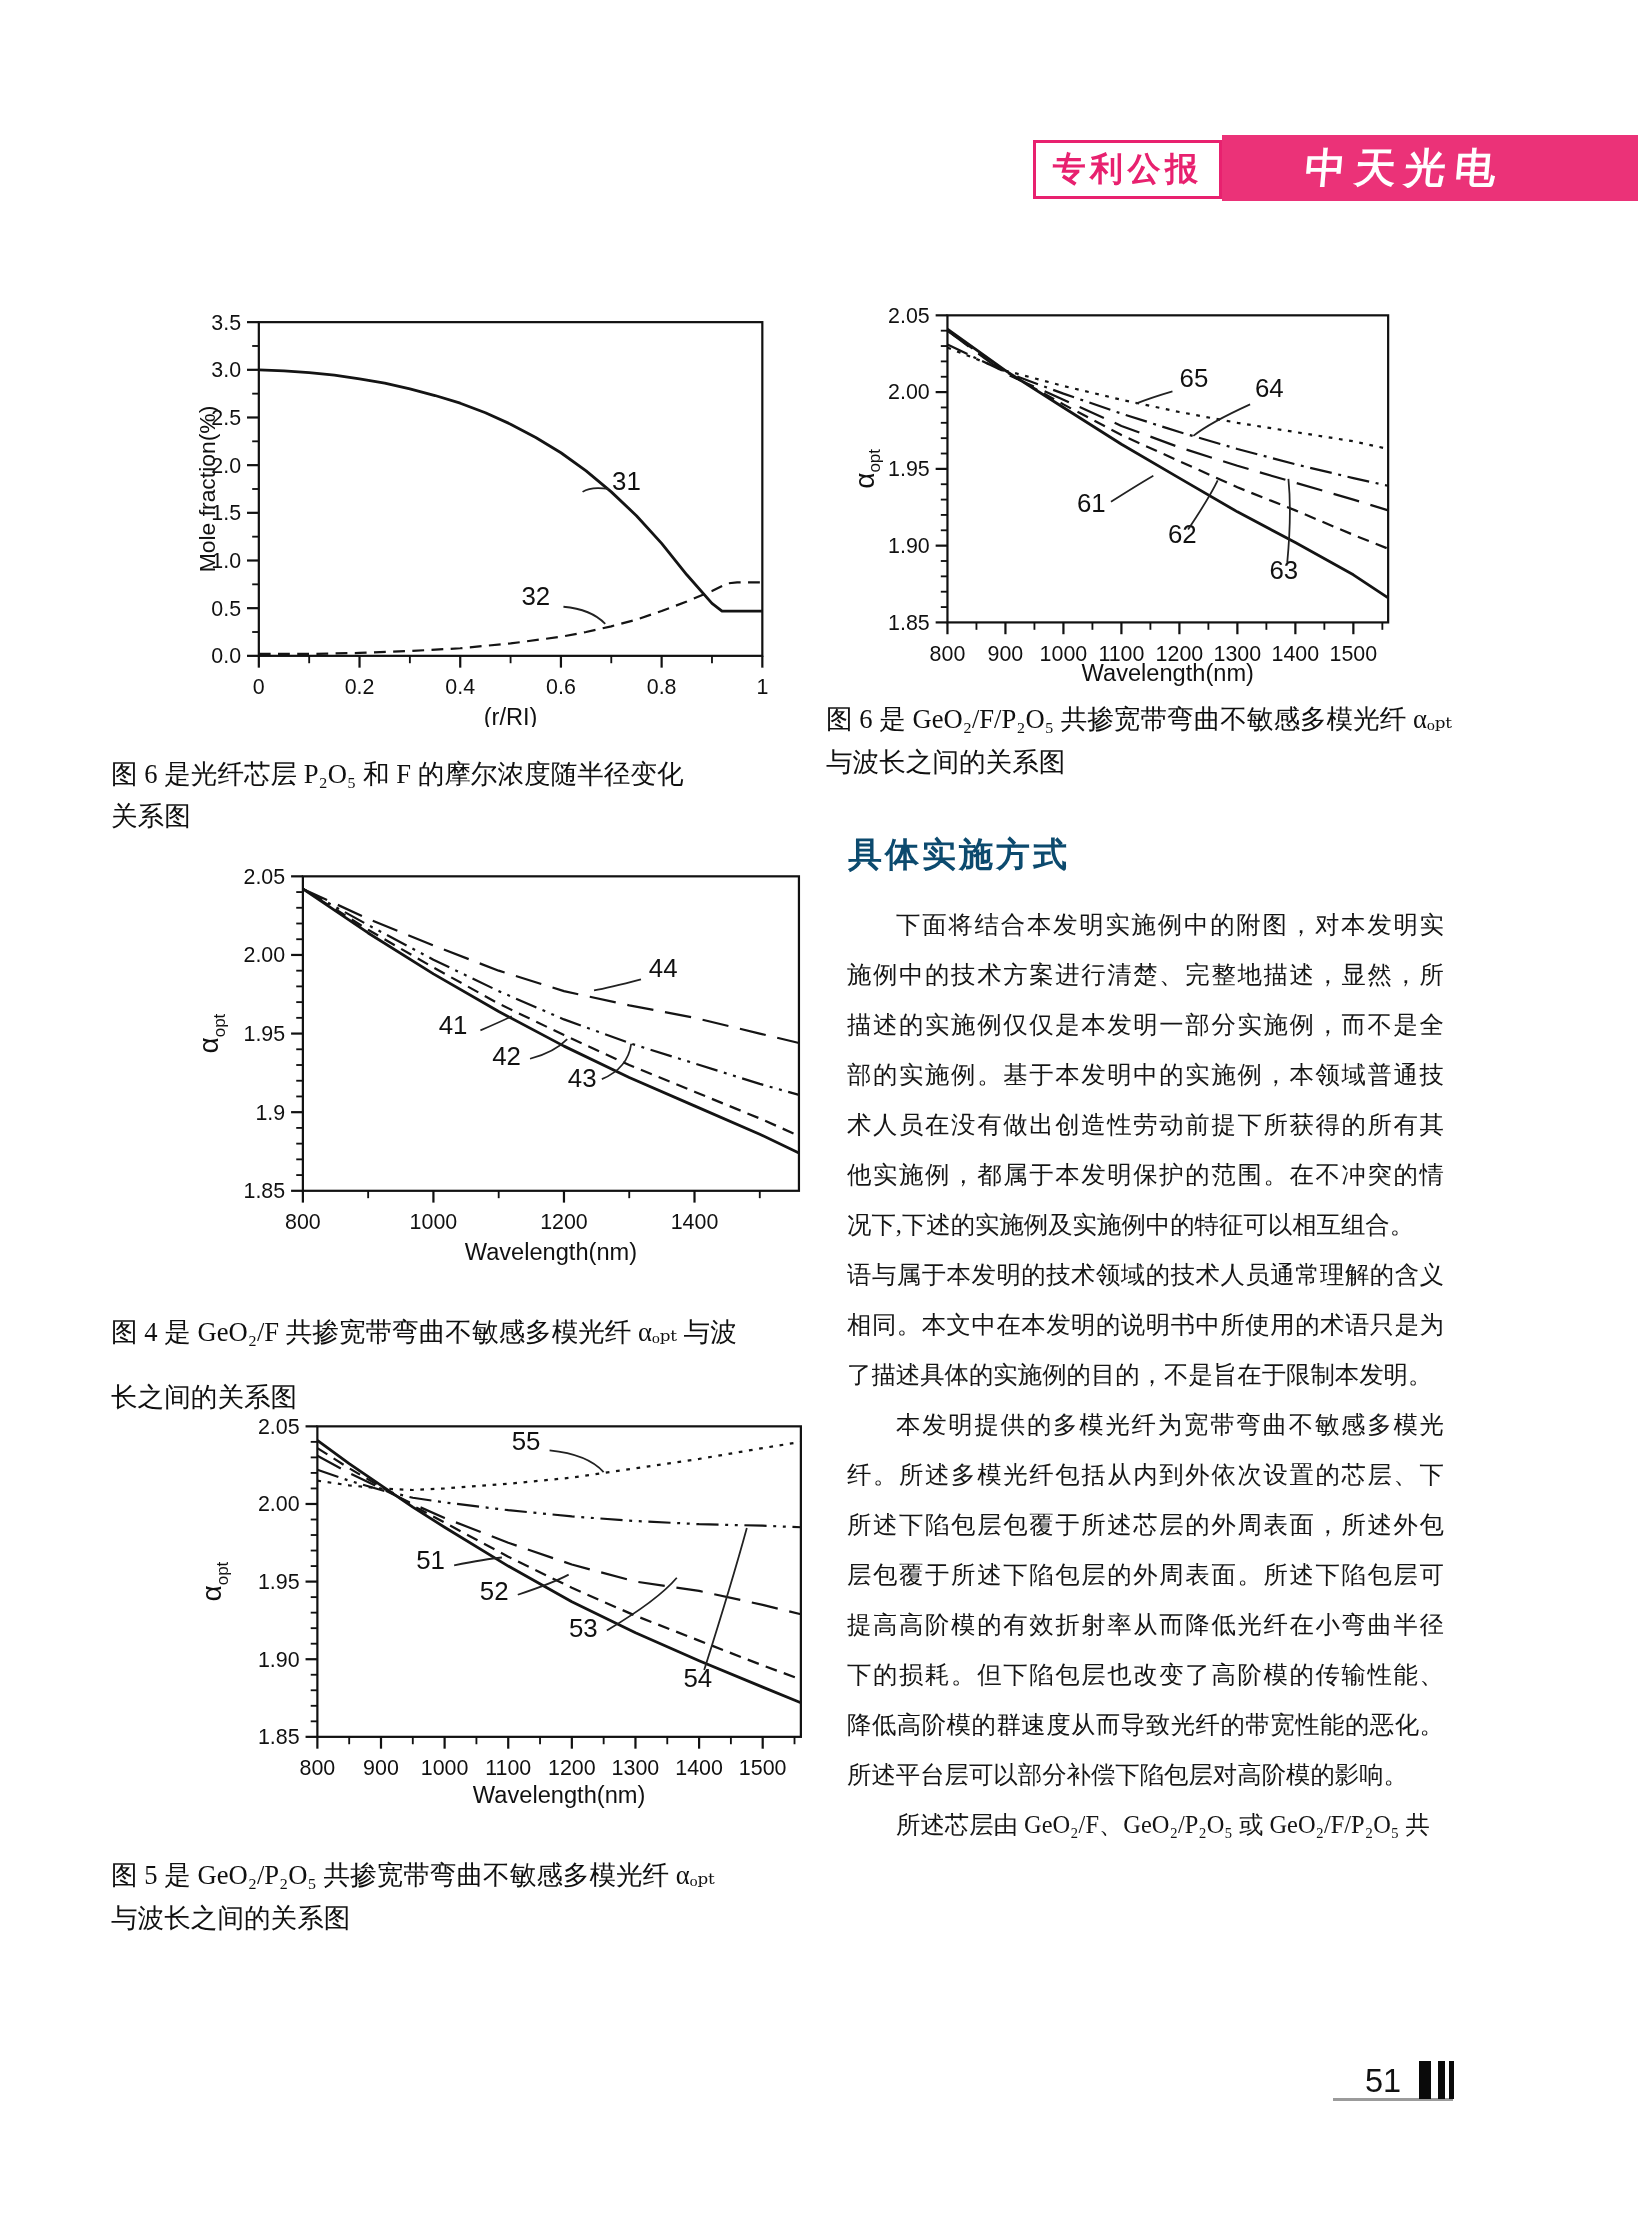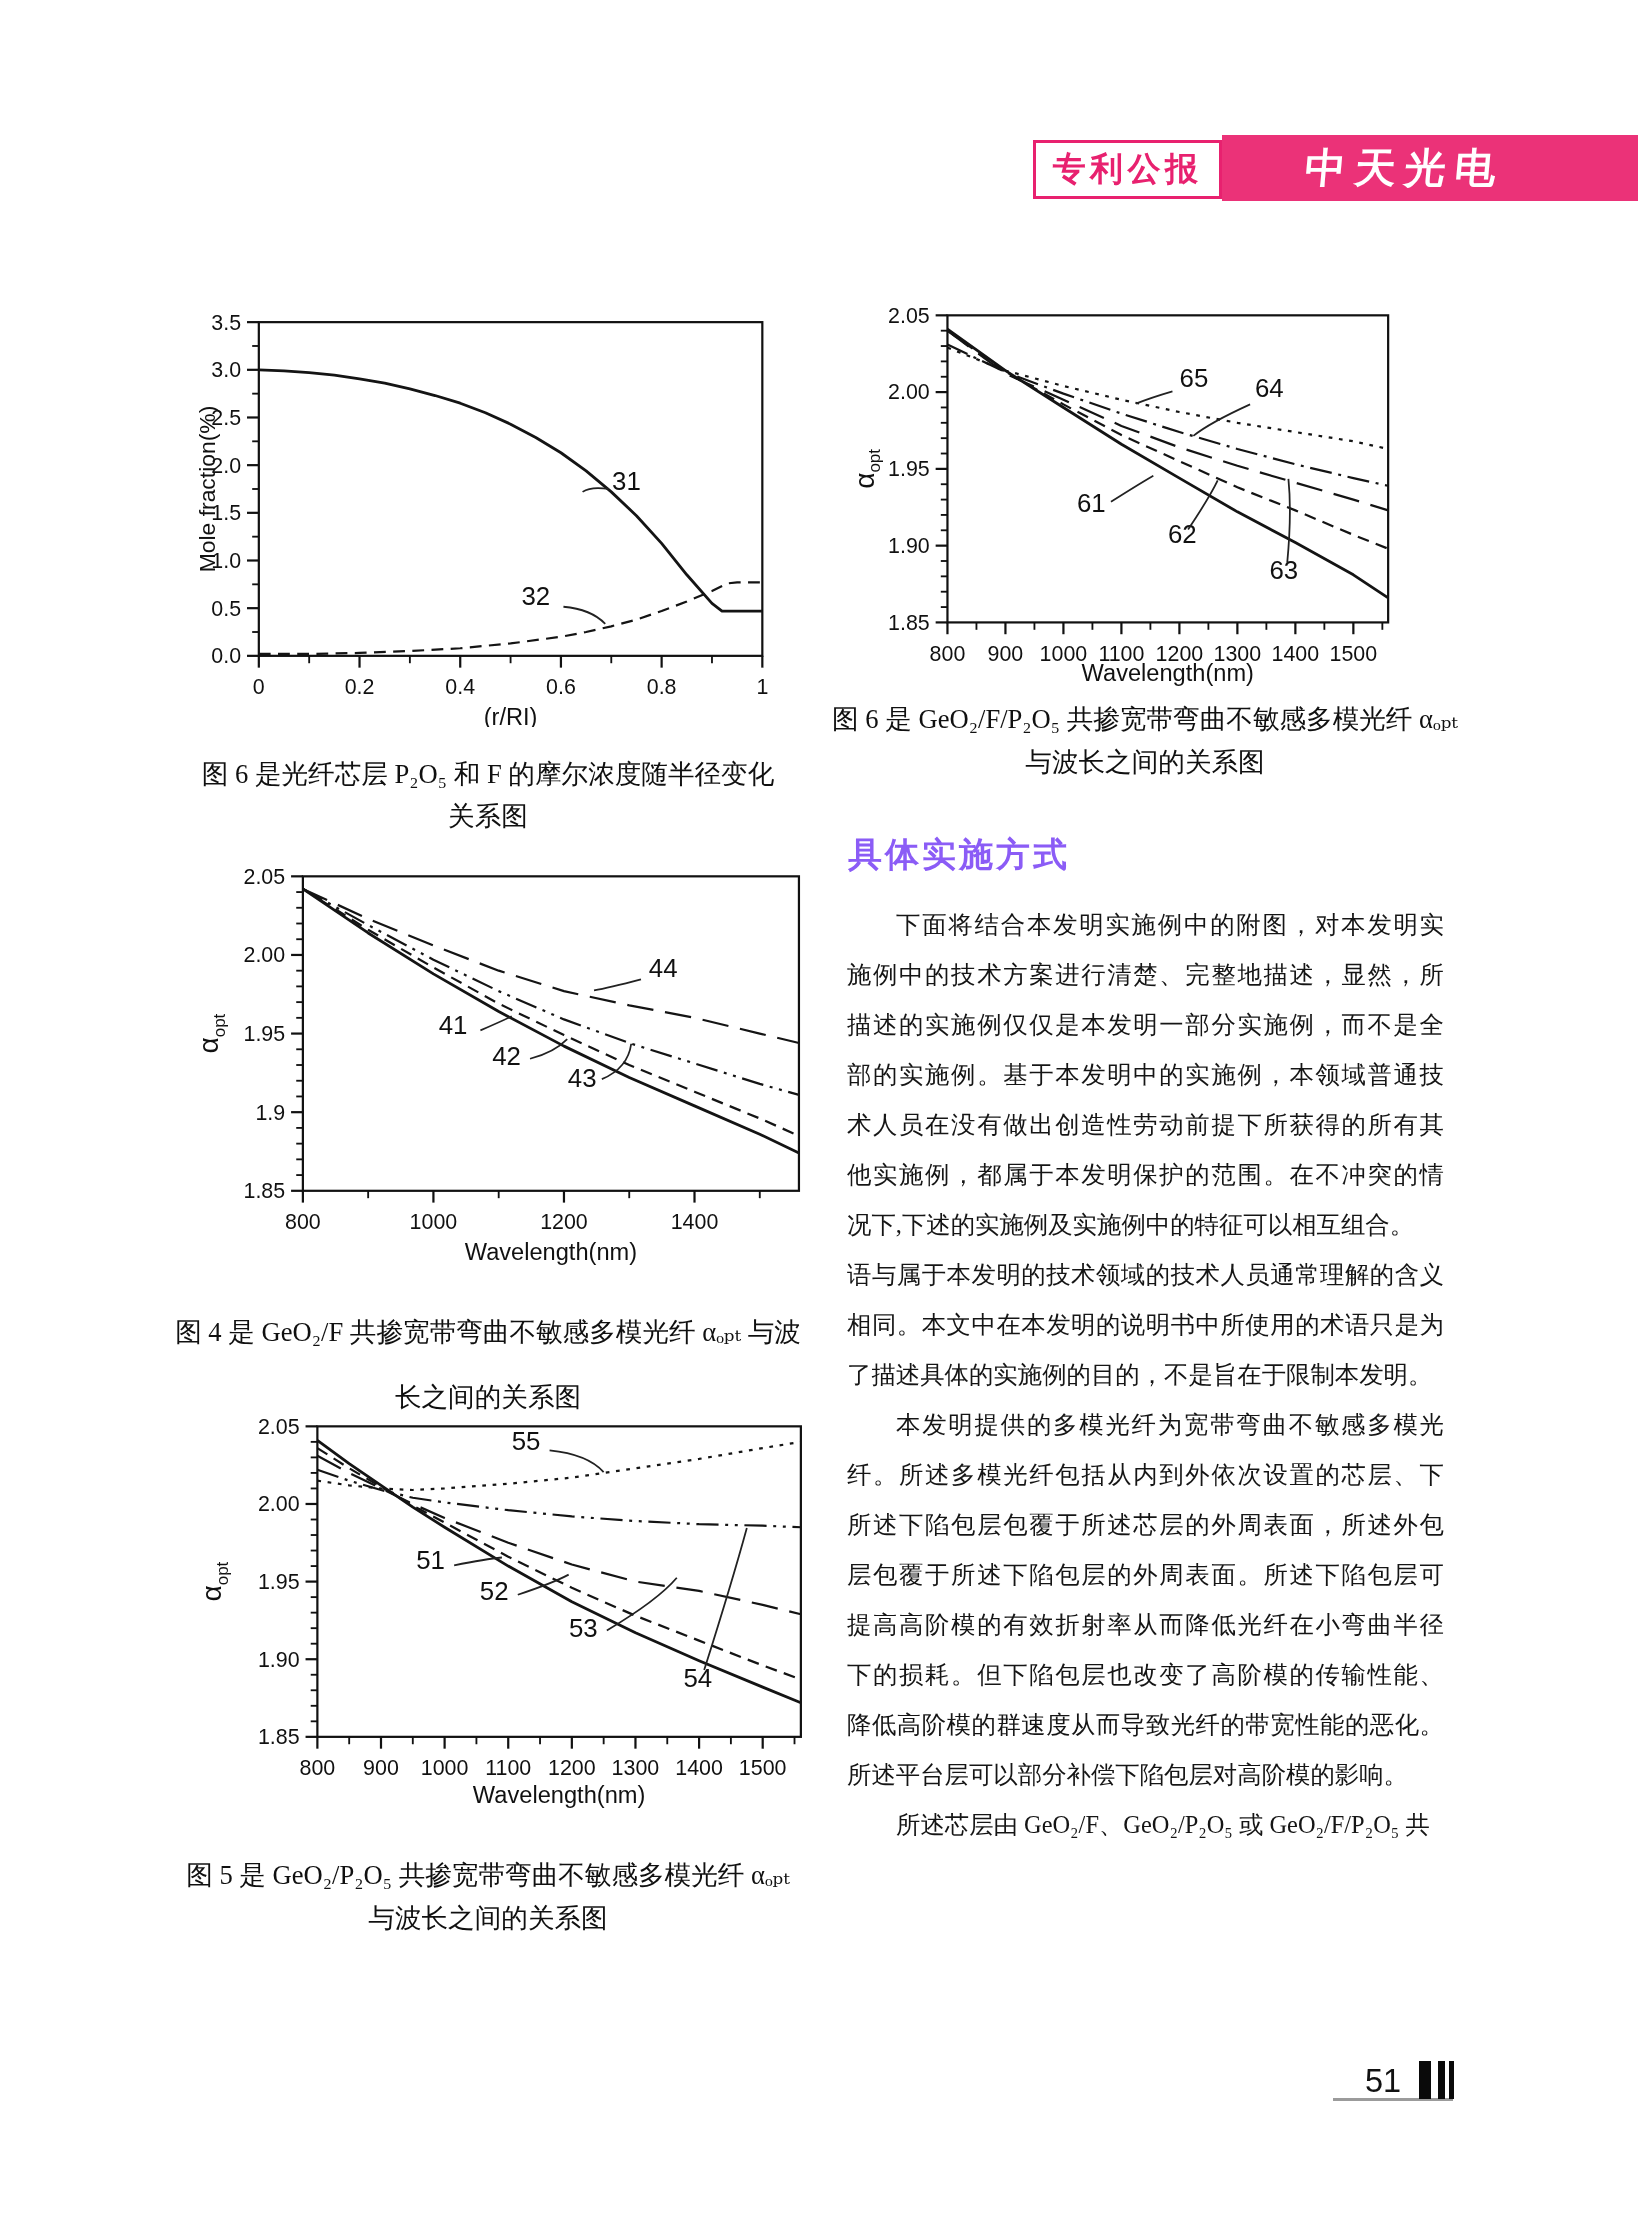--- a/index.html
+++ b/index.html
@@ -15,29 +15,29 @@
   .brand-bar .brand{color:#ffffff;font-size:41px;font-weight:700;letter-spacing:8.9px;padding-left:83px;
              font-family:"Liberation Serif","DejaVu Serif",serif;transform:skewX(-5deg);}
   
   svg.chart{position:absolute;}
   #chart-fig3{left:185px;top:313px;}
   #chart-fig4{left:188px;top:866px;}
   #chart-fig5{left:188px;top:1416px;}
   #chart-fig6{left:844px;top:305px;}
   svg.chart text{font-family:"Liberation Sans","DejaVu Sans",sans-serif;fill:#111;}
   
-  .caption{position:absolute;text-align:center;font-size:26.6px;line-height:32.5px;color:#101010;}
+  .caption{position:absolute;font-size:26.6px;line-height:32.5px;color:#101010;}
   .cap-left{left:111px;width:754px;}
   .cap-right{left:826px;width:638px;}
   #cap3a{top:758px;} #cap3b{top:800px;}
   #cap4a{top:1316px;} #cap4b{top:1359px;margin-top:22px;}
   #cap5a{top:1859px;} #cap5b{top:1902px;}
   #cap6a{top:703px;}  #cap6b{top:746px;}
   
-  .heading{position:absolute;left:848px;top:832px;font-size:34px;font-weight:700;color:#8b5cf6;
+  .heading{position:absolute;left:848px;top:832px;font-size:34px;font-weight:700;color:#0c4a6e;
            letter-spacing:3px;}
   .bodycol{position:absolute;left:847px;top:900px;width:597px;}
   .bodycol .bl{height:50px;line-height:50px;font-size:24.4px;white-space:nowrap;overflow:visible;}
   .bodycol .jl{text-align:justify;text-align-last:justify;white-space:normal;}
   .bodycol .fi{text-indent:49px;}
   
   .pgnum{position:absolute;left:1365px;top:2063px;font-size:32.5px;color:#111;
          font-family:"Liberation Sans","DejaVu Sans",sans-serif;}
   .pgline{position:absolute;left:1333px;top:2098px;width:120px;height:3px;background:#9b9b9b;}
   .pgbars{position:absolute;left:1419px;top:2061px;height:38px;display:flex;}

